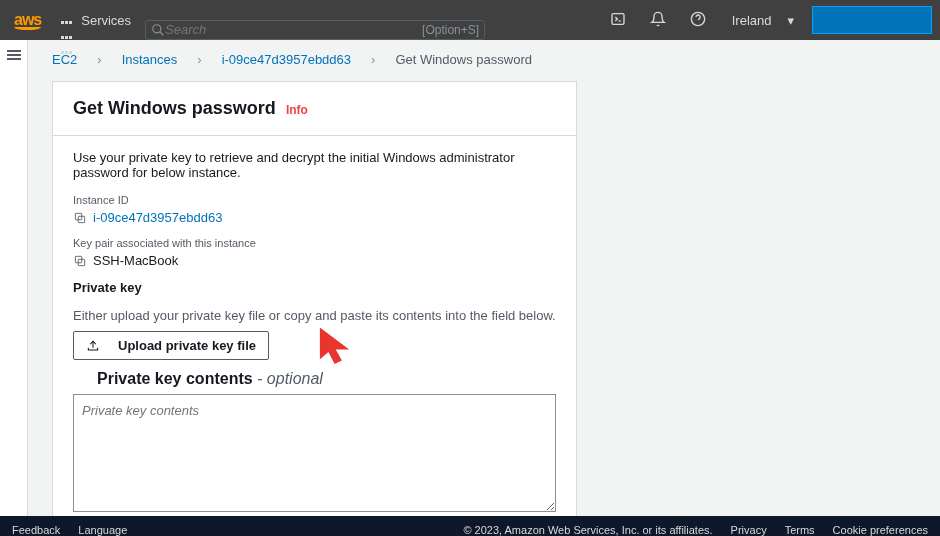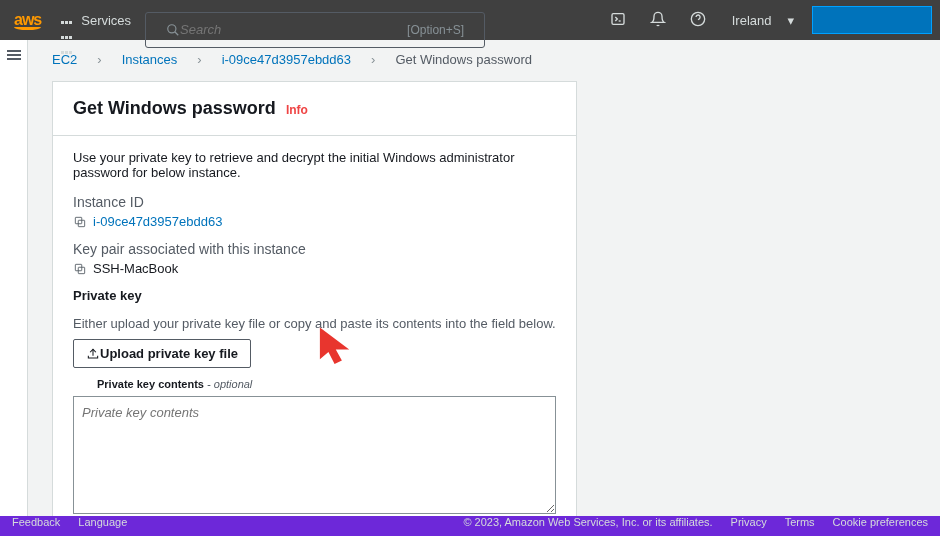--- a/index.html
+++ b/index.html
@@ -5,21 +5,21 @@
   * { box-sizing: border-box; margin: 0; padding: 0; }
   body { font-family: "Amazon Ember", "Helvetica Neue", Arial, sans-serif; font-size: 14px; color: #16191f; background: #f2f3f3; width: 940px; height: 536px; overflow: hidden; position: relative; }
   
   
   .topnav { background: #404040; height: 40px; display: flex; align-items: center; padding: 0 8px; gap: 8px; }
   .aws-logo { color: #ff9900; font-weight: bold; font-size: 16px; letter-spacing: -1px; padding: 0 6px; position: relative; }
   .aws-logo::after { content:""; display:block; height:3px; background:#ff9900; border-radius:0 0 50% 50% / 0 0 100% 100%; margin-top:-2px; }
   .services-btn { display: flex; align-items: center; gap: 6px; color: #d5dbdb; font-size: 13px; padding: 4px 6px; cursor: pointer; }
   .grid-icon { display:inline-block; width:14px; height:14px; }
   .grid-icon span { display:inline-block; width:3px; height:3px; background:#d5dbdb; margin:0 1px 1px 0; }
-  .search-wrap { flex: 0 0 340px; display:flex; align-items:center; border:1px solid #545b64; border-radius:3px; height:36px; padding:0 20px; color:#879196;margin-top:19px; }
+  .search-wrap { flex: 0 0 340px; display:flex; align-items:center; border:1px solid #545b64; border-radius:3px; height:20px; padding:0 5px; color:#879196;margin-top:19px; }
   .search-wrap input { flex:1; background:transparent; border:none; outline:none; color:#d5dbdb; font-size:13px; font-style:italic; }
   .kbd { color:#879196; font-size:12px; }
   .nav-spacer { flex:1; }
   .nav-icon { color:#d5dbdb; padding:6px 8px; cursor:pointer; }
   .nav-icon svg { width:16px; height:16px; stroke:#d5dbdb; fill:none; stroke-width:2; }
   .region { color:#d5dbdb; font-size:13px; padding:0 10px; display:flex; align-items:center; gap:16px; cursor:pointer; }
   .account-box { width:120px; height:28px; background:#0073bb; border:1px solid #00a1ff; }
   
   
   .left-rail { position:absolute; left:0; top:40px; bottom:20px; width:28px; background:#fff; border-right:1px solid #d5dbdb; display:flex; align-items:flex-start; justify-content:center; padding-top:8px; }
@@ -35,35 +35,35 @@
   .breadcrumb .sep { color:#879196; }
   .breadcrumb .current { color:#545b64; }
   
   
   .panel { background:#fff; border:1px solid #d5dbdb; width:525px; }
   .panel-header { padding:16px 20px; border-bottom:1px solid #d5dbdb; display:flex; align-items:baseline; gap:10px; }
   .panel-header h1 { font-size:18px; font-weight:700; }
   .info-link { color:#ef4444; font-size:12px; font-weight:600; cursor:pointer; }
   .panel-body { padding:14px 20px 20px 20px; }
   .desc { font-size:13px; color:#16191f; margin-bottom:14px; }
-  .field-label { font-size:14px; color:#545b64; margin-bottom:4px; }
+  .field-label { font-size:11px; color:#545b64; margin-bottom:4px; }
   .value-row { display:flex; align-items:center; gap:6px; margin-bottom:12px; }
   .copy-icon { width:14px; height:14px; stroke:#545b64; fill:none; stroke-width:1.5; cursor:pointer; }
   .link-val { color:#0073bb; font-size:13px; }
   .plain-val { color:#16191f; font-size:13px; }
   .section-title { font-weight:700; font-size:13px; margin-bottom:13px; }
   .hint { font-size:13px; color:#545b64; margin-bottom:8px; }
-  .upload-btn { display:inline-flex; align-items:center; gap:0; border:1px solid #545b64; background:#fff; padding:6px 12px; font-size:13px; font-weight:600; color:#16191f; cursor:pointer; border-radius:2px; margin-bottom:10px; }
+  .upload-btn { display:inline-flex; align-items:center; gap:18px; border:1px solid #545b64; background:#fff; padding:6px 12px; font-size:13px; font-weight:600; color:#16191f; cursor:pointer; border-radius:2px; margin-bottom:10px; }
   .upload-icon { width:14px; height:14px; stroke:#16191f; fill:none; stroke-width:1.8; }
-  .contents-label { font-size:11px; font-weight:700;padding-left:24px; }
+  .contents-label { font-size:16px; font-weight:700;padding-left:24px; }
   .contents-label .opt { font-weight:400; font-style:italic; color:#545b64; }
   textarea.pk { width:100%; height:118px; border:1px solid #879196; padding:8px; font-size:13px; font-style:italic; color:#879196; resize:both; margin-top:6px; outline:none; font-family:inherit; }
   
   
-  .footer { position:absolute; left:0; right:0; bottom:0; height:20px; background:#6d28d9; color:#d5dbdb; font-size:11px; display:flex; align-items:flex-start; padding:0 12px; gap:18px; }
+  .footer { position:absolute; left:0; right:0; bottom:0; height:20px; background:#0f172a; color:#d5dbdb; font-size:11px; display:flex; align-items:flex-end; padding:0 12px; gap:18px; }
   .footer .spacer { flex:1; }
   .footer span, .footer a { color:#d5dbdb; text-decoration:none; cursor:pointer; }
   
   
   .cursor-overlay { position:absolute; left:317px; top:325px; pointer-events:none; }
   .cursor-overlay svg { width:40px; height:44px; }
 </style>
 </head>
 <body>
 

